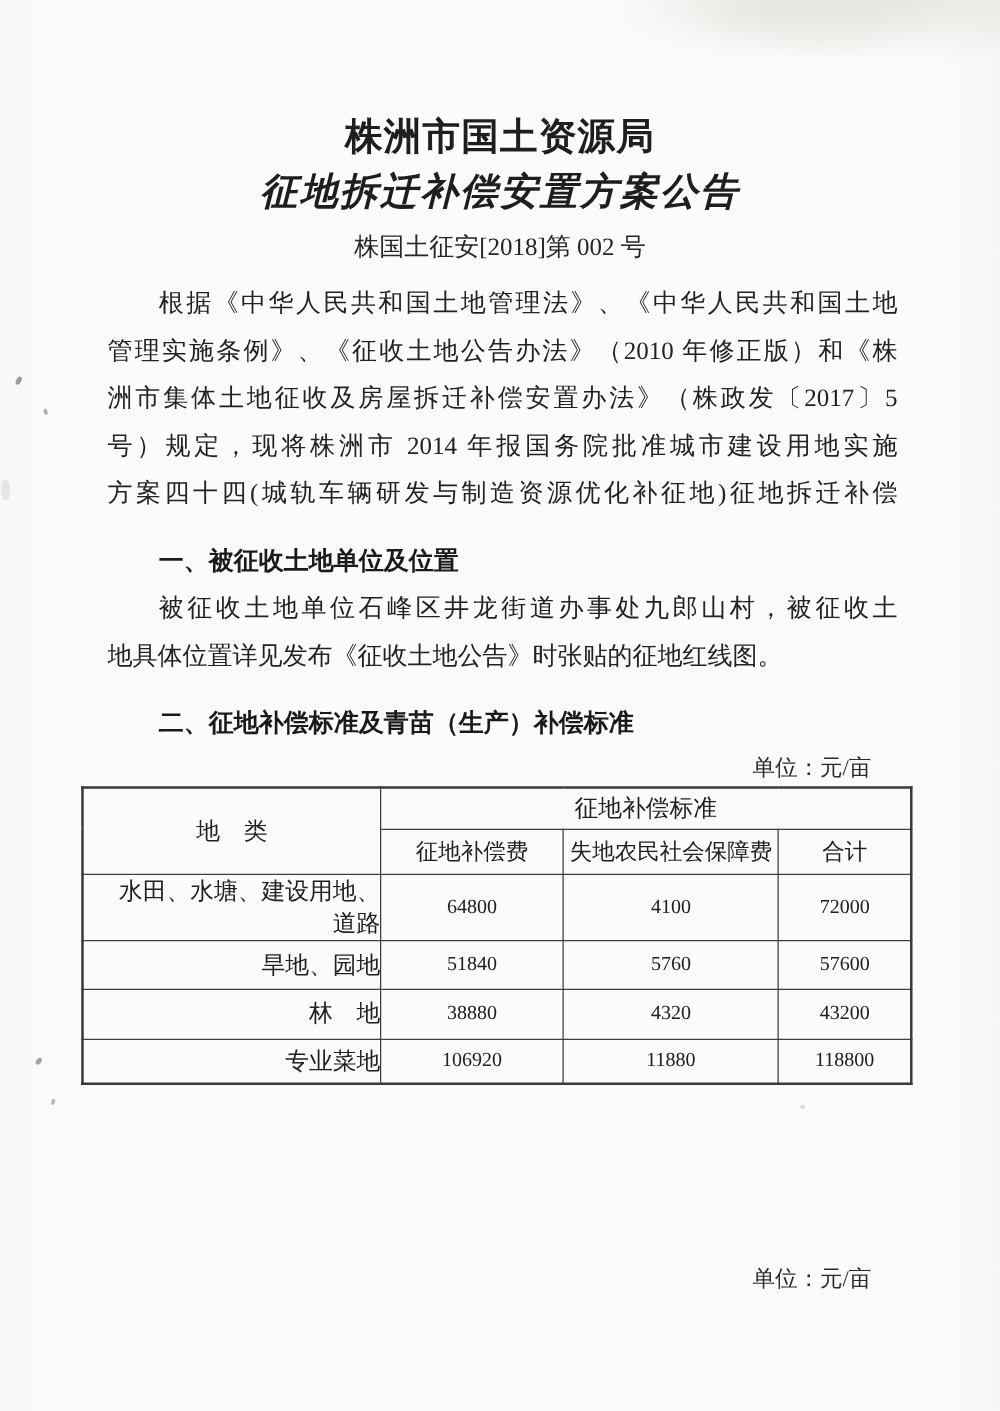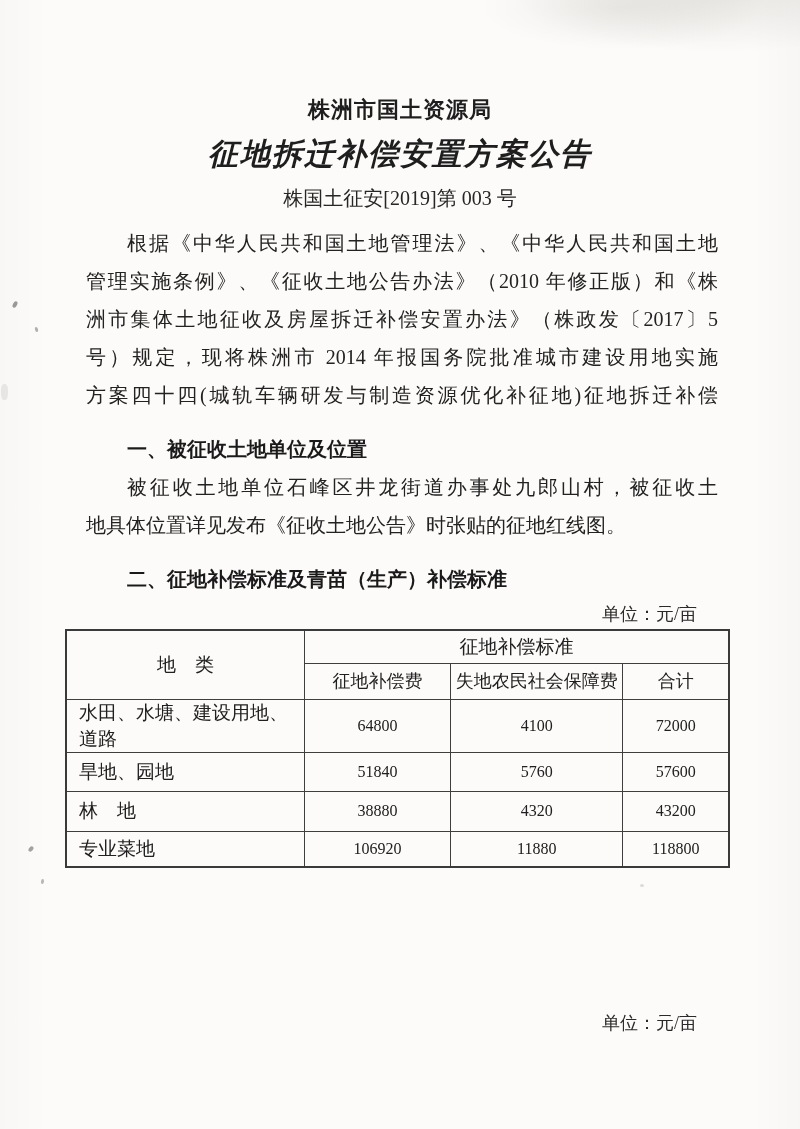--- a/index.html
+++ b/index.html
@@ -15,21 +15,21 @@
       radial-gradient(ellipse 200px 60px at 620px 8px, rgba(190,188,182,0.22), rgba(190,188,182,0) 70%),
       linear-gradient(90deg, rgba(0,0,0,0.015) 0%, rgba(0,0,0,0) 6%, rgba(0,0,0,0) 94%, rgba(0,0,0,0.02) 100%);
     overflow: hidden;
     font-family: "Liberation Serif", "DejaVu Serif", serif;
     color: #1e1e1e;
   }
   .content { position: absolute; left: 65px; top: 0; width: 670px; }
 
   .org-title {
     margin-top: 90px;
-    font-size: 22px;
+    font-size: 30px;
     font-weight: bold;
     text-align: center;
     line-height: 40px;
     letter-spacing: 1px;
   }
   .main-title {
     font-size: 30px;
     font-weight: bold;
     text-align: center;
     line-height: 42px;
@@ -96,21 +96,21 @@
   .comp-table .col-type  { width: 36%; }
   .comp-table .col-fee   { width: 22%; }
   .comp-table .col-soc   { width: 26%; }
   .comp-table .col-total { width: 16%; }
   .r-group td { height: 33px; font-size: 19px; }
   .r-sub td   { height: 36px; font-size: 18px; }
   .r-d1 td { height: 44px; }
   .r-d2 td { height: 39px; }
   .r-d3 td { height: 40px; }
   .r-d4 td { height: 36px; }
-  .comp-table td.cell-type { text-align: left; padding-left: 12px; font-size: 19px; }
+  .comp-table td.cell-type { text-align: right; padding-left: 12px; font-size: 19px; }
   .comp-table td.cell-num  { font-size: 16px; }
 
   .unit-label-bottom {
     position: absolute;
     top: 1011px;
     right: 103px;
     font-size: 18px;
     line-height: 24px;
     color: #2a2a2a;
   }
@@ -132,21 +132,21 @@
   <div class="speck s2"></div>
   <div class="speck s3"></div>
   <div class="speck s4"></div>
   <div class="speck s5"></div>
   <div class="speck s6"></div>
 
   <div class="content">
 
     <div class="org-title">株洲市国土资源局</div>
     <div class="main-title">征地拆迁补偿安置方案公告</div>
-    <div class="doc-no">株国土征安[2019]第 003 号</div>
+    <div class="doc-no">株国土征安[2018]第 002 号</div>
 
     <div class="bodytext">
       <div class="line indent">根据《中华人民共和国土地管理法》、《中华人民共和国土地</div>
       <div class="line">管理实施条例》、《征收土地公告办法》（2010 年修正版）和《株</div>
       <div class="line">洲市集体土地征收及房屋拆迁补偿安置办法》（株政发〔2017〕5</div>
       <div class="line">号）规定，现将株洲市 2014 年报国务院批准城市建设用地实施</div>
       <div class="line">方案四十四(城轨车辆研发与制造资源优化补征地)征地拆迁补偿</div>
 
       <div class="sec-heading">一、被征收土地单位及位置</div>
       <div class="line indent">被征收土地单位石峰区井龙街道办事处九郎山村，被征收土</div>

